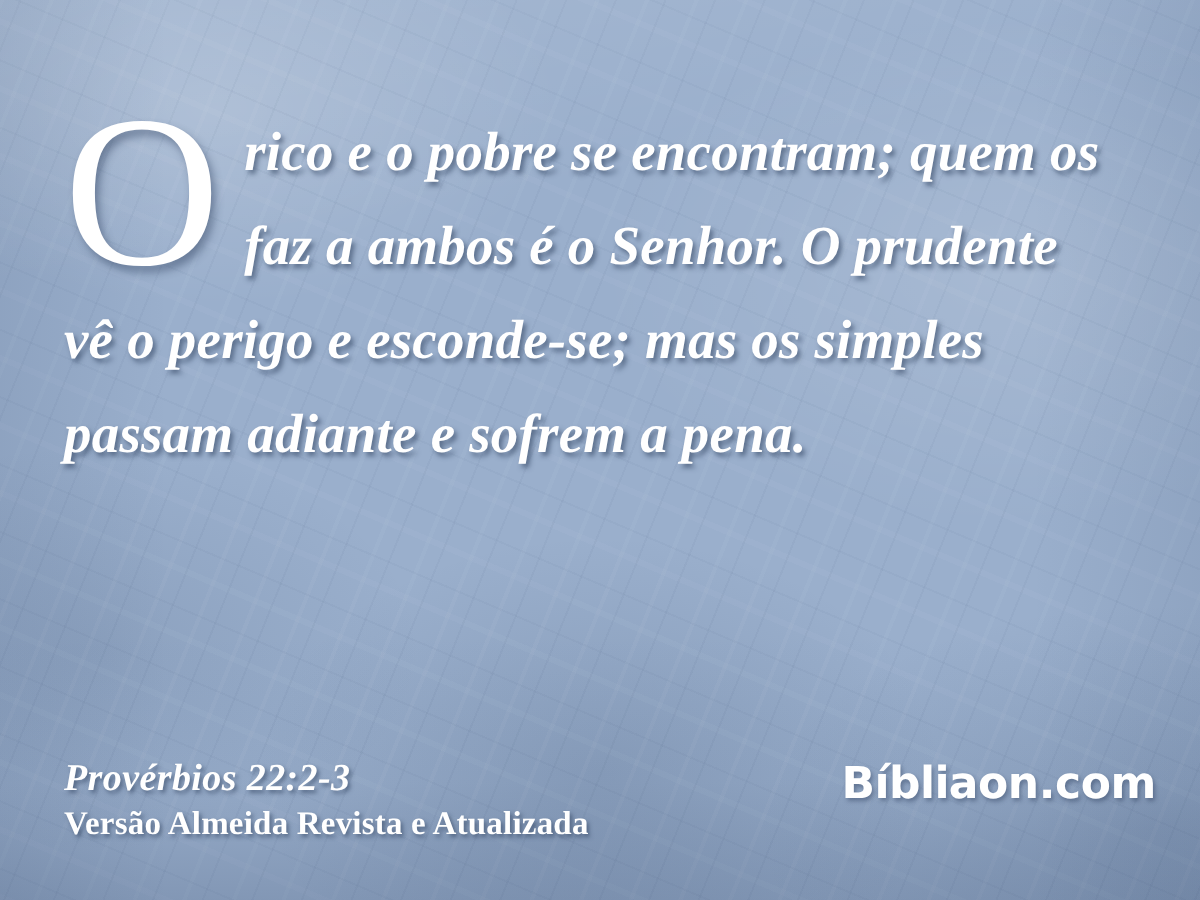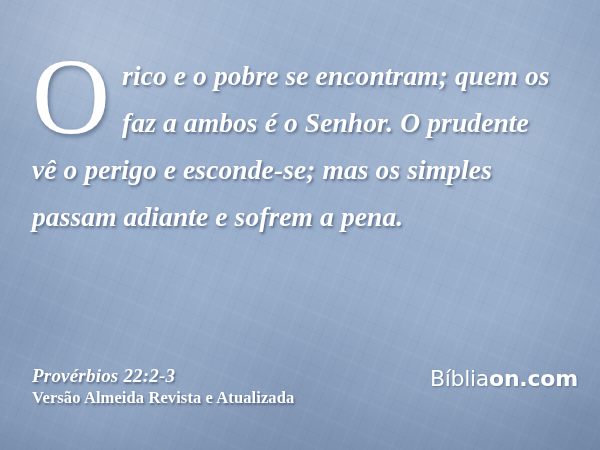--- a/index.html
+++ b/index.html
@@ -80,21 +80,21 @@
     line-height: 86px;
     margin: 2px 12px 0 0;
     text-shadow: 2px 3px 4px rgba(38,56,86,0.45);
   }
 
   
   #footer {
     position: absolute;
     left: 0;
     right: 0;
-    bottom: 28px;
+    bottom: 14px;
     height: 58px;
   }
 
   #ref-block {
     position: absolute;
     left: 32px;
     top: 0;
     color: #ffffff;
     text-shadow: 1.2px 1.6px 2.2px rgba(38,56,86,0.55);
   }
@@ -120,21 +120,21 @@
     right: 22px;
     top: 2px;
     font-family: "DejaVu Sans", "Liberation Sans", sans-serif;
     font-size: 22px;
     line-height: 26px;
     color: #ffffff;
     white-space: nowrap;
     text-shadow: 1px 1.4px 2px rgba(38,56,86,0.42);
   }
 
-  #logo-biblia { font-weight: 400; letter-spacing: -0.3px; text-align: center; }
+  #logo-biblia { font-weight: 700; letter-spacing: -0.3px; text-align: center; }
   #logo-on     { font-weight: 700; letter-spacing: -0.2px; }
 </style>
 </head>
 <body>
 
 <div id="card">
 
   <div class="tex tex-a"></div>
   <div class="tex tex-b"></div>
   <div class="tex tex-c"></div>

